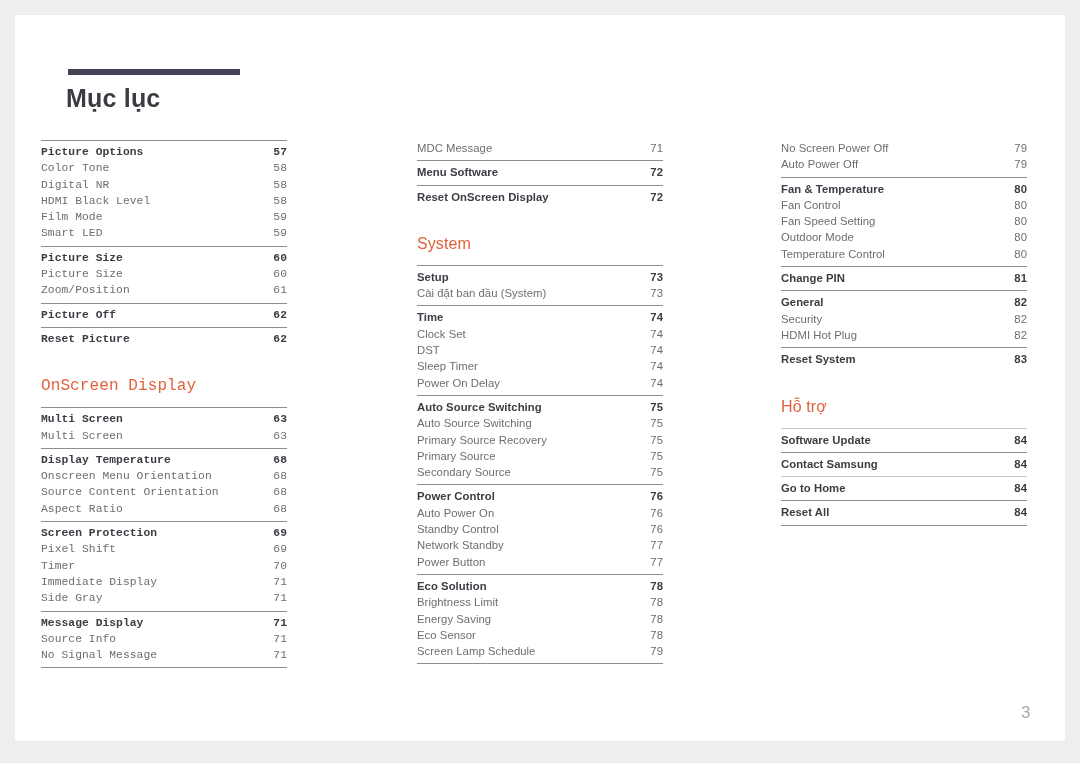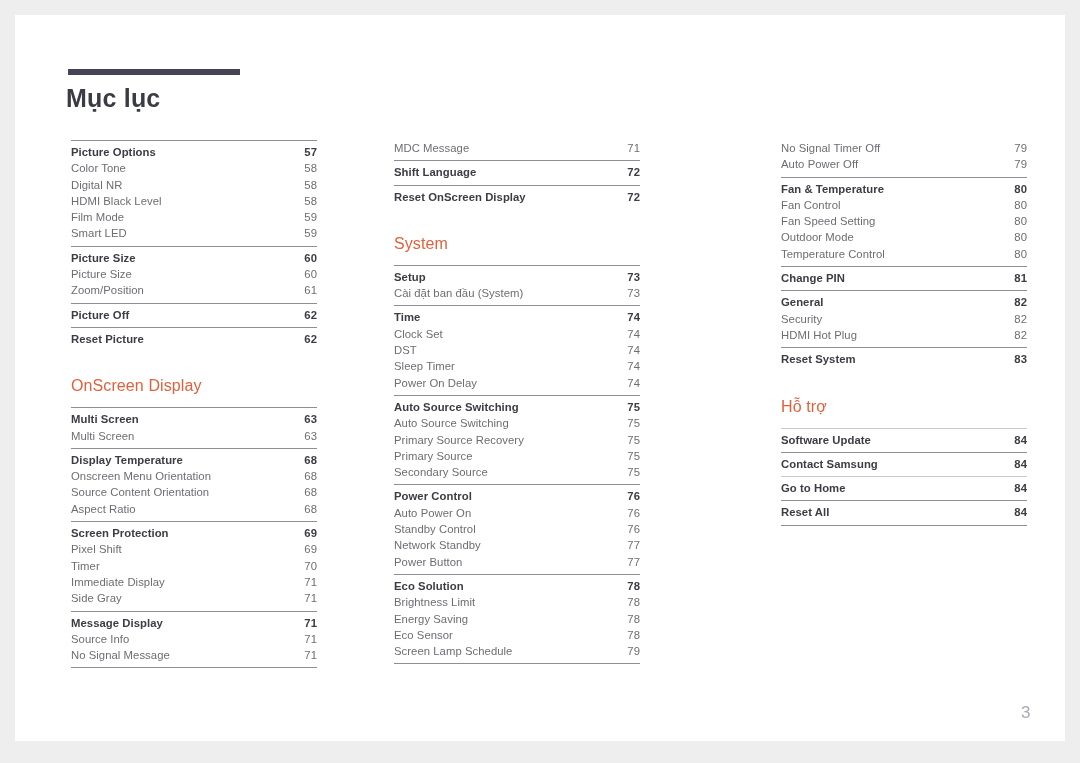--- a/index.html
+++ b/index.html
@@ -49,22 +49,22 @@
     position: absolute;
     left: 0;
     top: 125px;
     width: 1050px;
   }
   .col {
     position: absolute;
     top: 0;
     width: 246px;
   }
-  .col-1 { left: 56px; }
-  .col-2 { left: 379px; }
+  .col-1 { left: 26px; font-family: Liberation Mono, monospace; }
+  .col-2 { left: 402px; }
   .col-3 { left: 766px; }
 
   
   .section-head {
     font-size: 16px;
     color: #e1613c;
     font-weight: 400;
     letter-spacing: .1px;
     line-height: 1;
     padding-top: 27px;
@@ -243,21 +243,21 @@
       </div>
     <div class="col col-2">
         <div class="group" style="border-top: none; padding-top: 0px;">
           <div class="entry">
             <span class="label">MDC Message</span>
             <span class="pg">71</span>
           </div>
         </div>
         <div class="group">
           <div class="entry bold">
-            <span class="label">Shift Language</span>
+            <span class="label">Menu Software</span>
             <span class="pg">72</span>
           </div>
         </div>
         <div class="group">
           <div class="entry bold">
             <span class="label">Reset OnScreen Display</span>
             <span class="pg">72</span>
           </div>
         </div>
         <div class="section-head">System</div>
@@ -356,21 +356,21 @@
           </div>
           <div class="entry">
             <span class="label">Screen Lamp Schedule</span>
             <span class="pg">79</span>
           </div>
         </div>
       </div>
     <div class="col col-3">
         <div class="group" style="border-top: none; padding-top: 0px;">
           <div class="entry">
-            <span class="label">No Signal Timer Off</span>
+            <span class="label">No Screen Power Off</span>
             <span class="pg">79</span>
           </div>
           <div class="entry">
             <span class="label">Auto Power Off</span>
             <span class="pg">79</span>
           </div>
         </div>
         <div class="group">
           <div class="entry bold">
             <span class="label">Fan &amp; Temperature</span>

